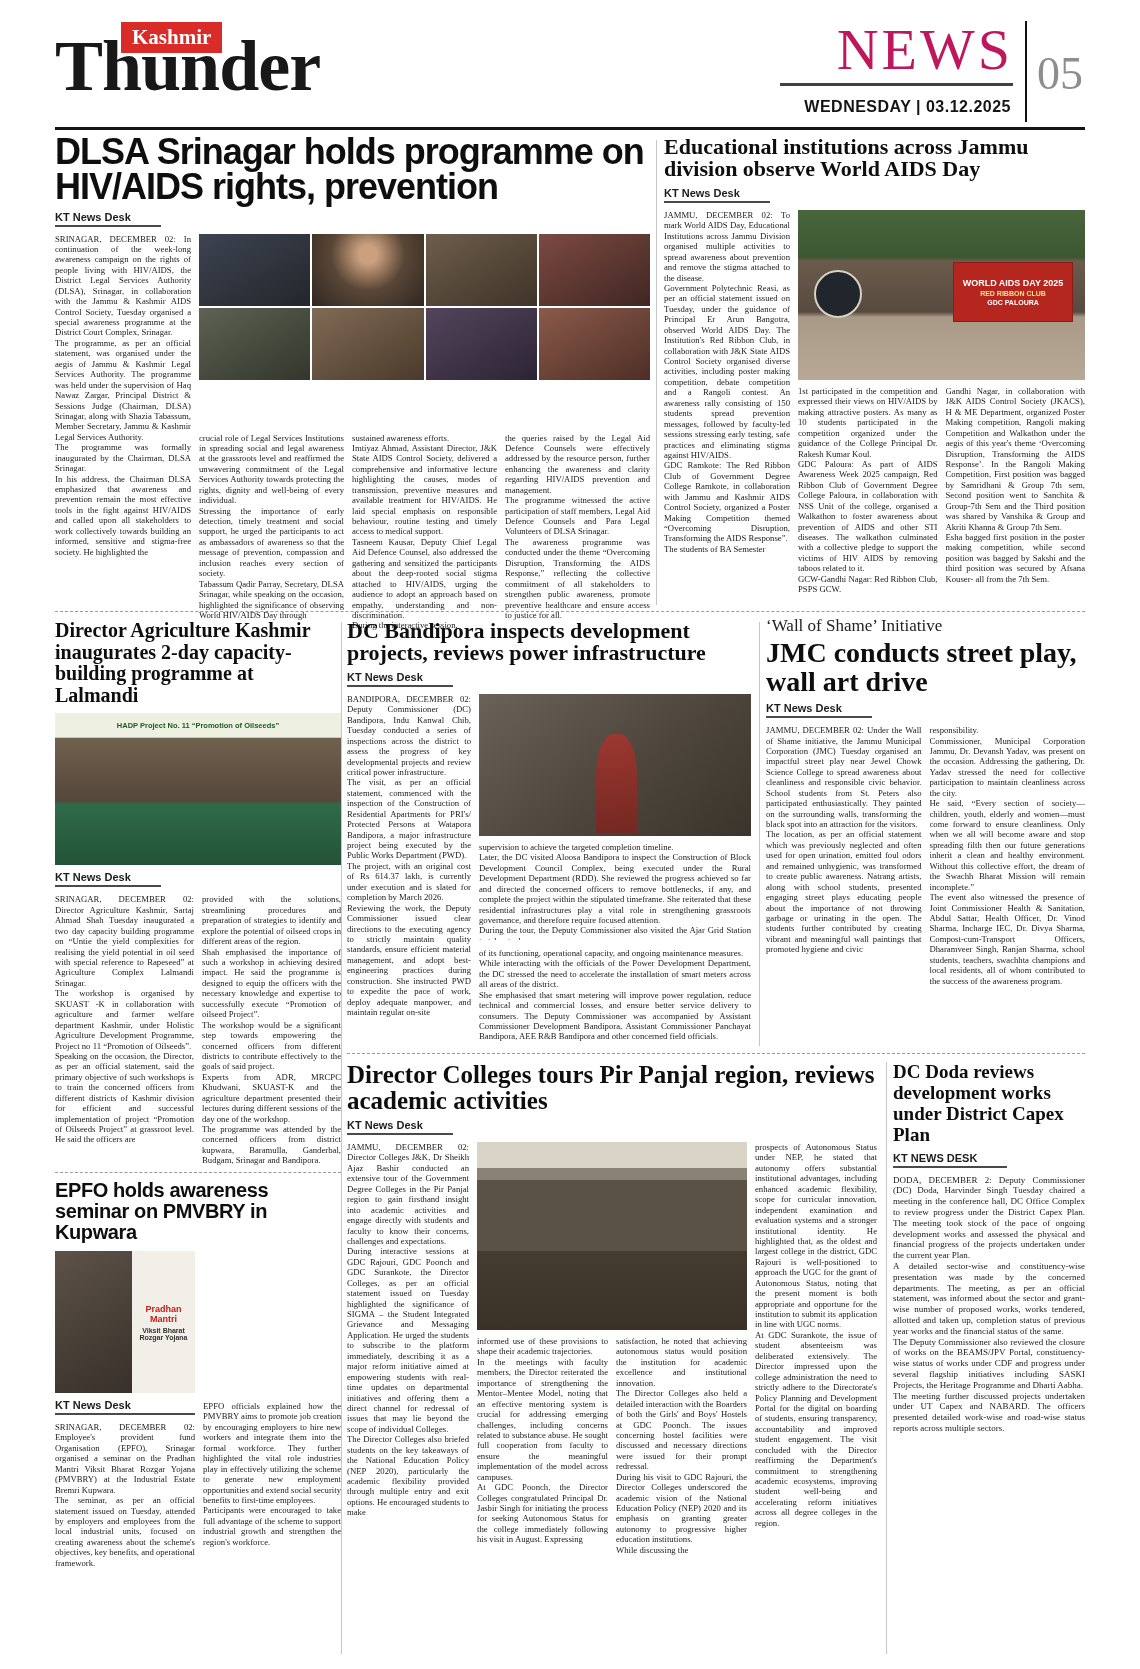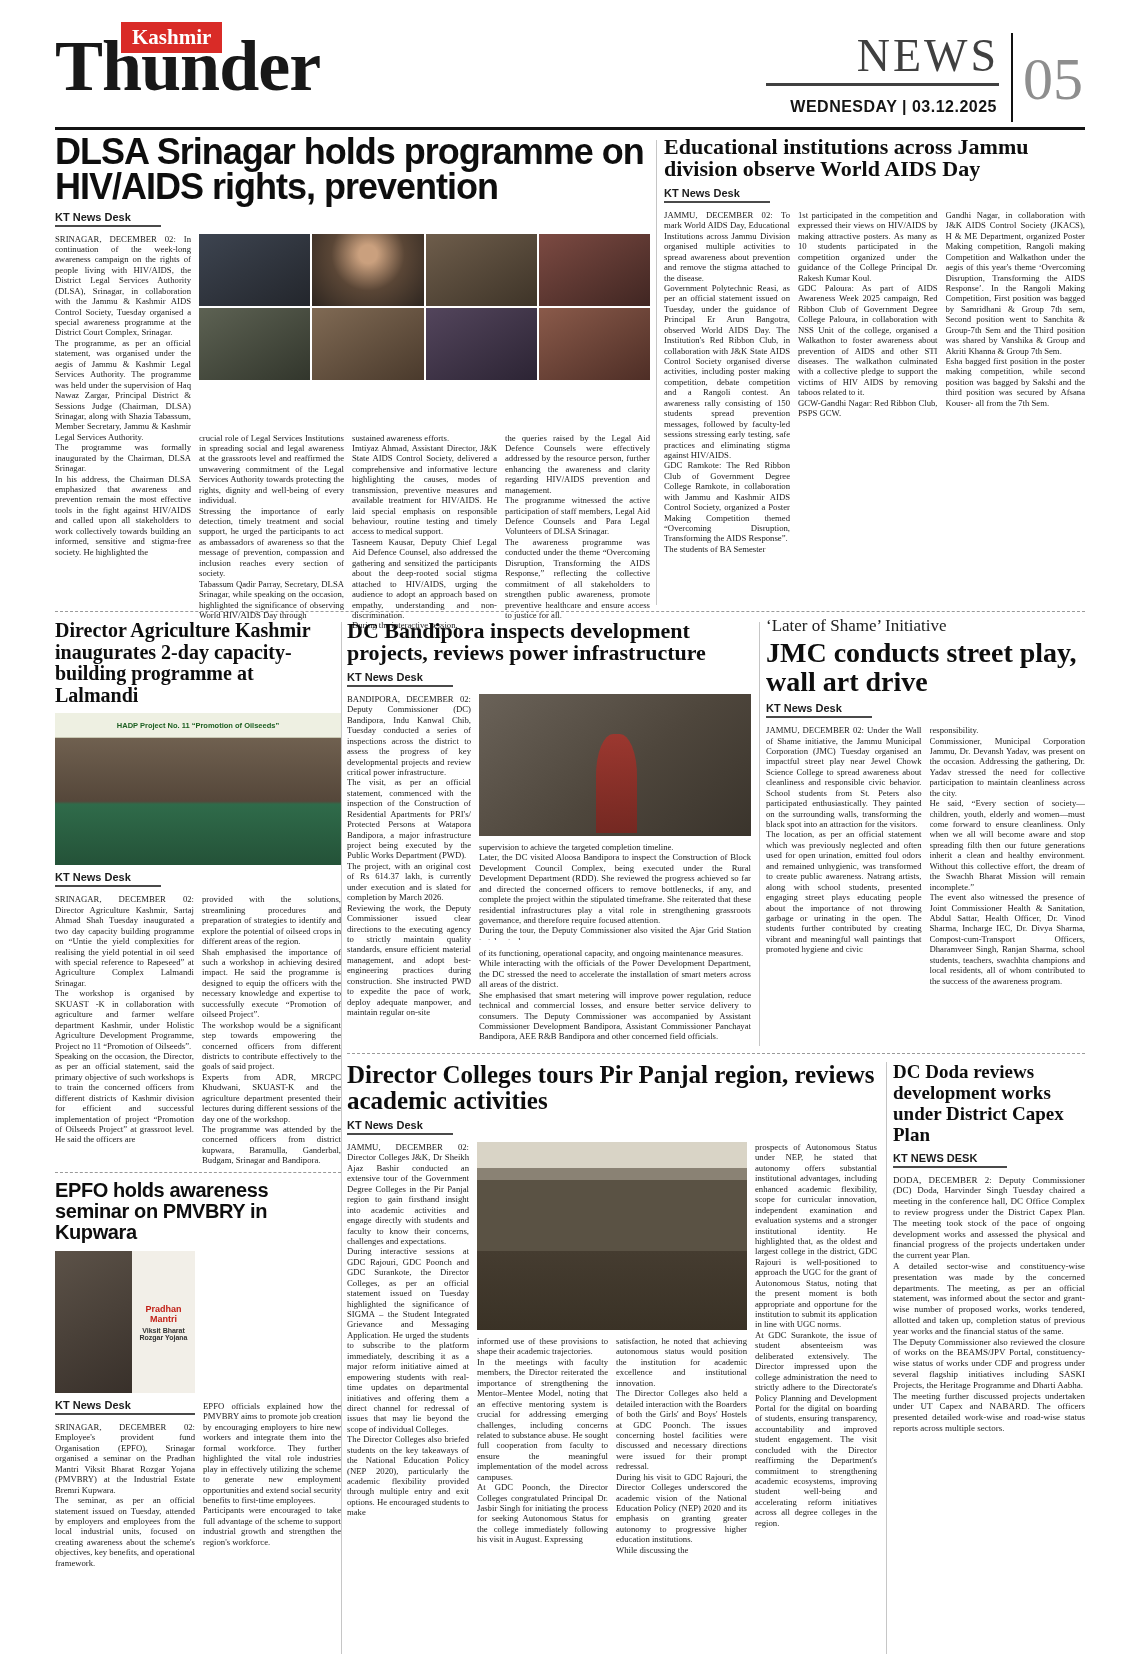--- a/index.html
+++ b/index.html
@@ -9,24 +9,24 @@
   
   .header{position:absolute;left:55px;top:22px;width:1030px;height:100px;
           display:flex;justify-content:space-between;align-items:flex-end;}
   .mast{position:relative;height:100px;width:420px;}
   .thunder{font-family:"Liberation Serif",serif;font-weight:700;font-size:72px;line-height:1;
            letter-spacing:-1px;position:absolute;left:0;bottom:20px;color:#181818;}
   .kbox{position:absolute;left:66px;top:0;background:#d92b27;color:#fff;
         font-family:"Liberation Serif",serif;font-size:21px;font-weight:700;padding:3px 11px;}
   .hright{display:flex;align-items:stretch;}
   .newscol{text-align:right;display:flex;flex-direction:column;justify-content:flex-end;}
-  .news{font-family:"Liberation Serif",serif;font-size:46px;line-height:1;letter-spacing:3px;color:#404040;}
+  .news{font-family:"Liberation Serif",serif;font-size:58px;line-height:1;letter-spacing:3px;color:#be185d;}
   .dateline{border-top:3px solid #404040;margin-top:4px;padding:12px 2px 6px 24px;
             font-family:"Liberation Sans",sans-serif;font-weight:700;font-size:16px;letter-spacing:.5px;}
-  .pnum{font-family:"Liberation Serif",serif;font-size:60px;line-height:.95;color:#8e8e8e;
+  .pnum{font-family:"Liberation Serif",serif;font-size:46px;line-height:.95;color:#8e8e8e;
         border-left:2px solid #111;margin-left:12px;padding:6px 2px 2px 10px;display:flex;align-items:center;}
   .toprule{position:absolute;left:55px;top:127px;width:1030px;border-top:3px solid #141414;}
 
   
   .art{position:absolute;}
   .h-sans{font-family:"Liberation Sans",sans-serif;font-weight:800;letter-spacing:-1px;
           font-size:36px;line-height:.98;margin:0;color:#0e0e0e;}
   .h-serif{font-family:"Liberation Serif",serif;font-weight:700;margin:0;color:#0e0e0e;line-height:1.02;}
   .kicker{font-family:"Liberation Serif",serif;font-size:17px;color:#222;margin:0 0 3px 0;}
   .byline{font-family:"Liberation Sans",sans-serif;font-weight:700;font-size:11px;color:#1c1c1c;
@@ -142,20 +142,28 @@
 
   <article class="art" style="left:664px;top:136px;width:421px;">
     <h2 class="h-serif" style="font-size:22px;">Educational institutions across Jammu division observe World AIDS Day</h2>
     <div class="byline">KT News Desk</div>
     <div class="row">
       <div class="col" style="flex:0 0 126px;height:382px;">JAMMU, DECEMBER 02: To mark World AIDS Day, Educational Institutions across Jammu Division organised multiple activities to spread awareness about prevention and remove the stigma attached to the disease.
 Government Polytechnic Reasi, as per an official statement issued on Tuesday, under the guidance of Principal Er Arun Bangotra, observed World AIDS Day. The Institution's Red Ribbon Club, in collaboration with J&amp;K State AIDS Control Society organised diverse activities, including poster making competition, debate competition and a Rangoli contest. An awareness rally consisting of 150 students spread prevention messages, followed by faculty-led sessions stressing early testing, safe practices and eliminating stigma against HIV/AIDS.
 GDC Ramkote: The Red Ribbon Club of Government Degree College Ramkote, in collaboration with Jammu and Kashmir AIDS Control Society, organized a Poster Making Competition themed “Overcoming Disruption, Transforming the AIDS Response”.
 The students of BA Semester</div>
       <div class="stack" style="flex:1;">
+        <div class="ph ph-aids" style="height:170px;margin-bottom:6px;">
+          <div class="aids-badge"></div>
+          <div class="aids-banner">
+            <div class="l1">WORLD AIDS DAY 2025</div>
+            <div class="l2">RED RIBBON CLUB</div>
+            <div class="l3">GDC PALOURA</div>
+          </div>
+        </div>
         <div class="row" style="height:206px;">
           <div class="col">1st participated in the competition and expressed their views on HIV/AIDS by making attractive posters. As many as 10 students participated in the competition organized under the guidance of the College Principal Dr. Rakesh Kumar Koul.
 GDC Paloura: As part of AIDS Awareness Week 2025 campaign, Red Ribbon Club of Government Degree College Paloura, in collaboration with NSS Unit of the college, organised a Walkathon to foster awareness about prevention of AIDS and other STI diseases. The walkathon culminated with a collective pledge to support the victims of HIV AIDS by removing taboos related to it.
 GCW-Gandhi Nagar: Red Ribbon Club, PSPS GCW,</div>
           <div class="col">Gandhi Nagar, in collaboration with J&amp;K AIDS Control Society (JKACS), H &amp; ME Department, organized Poster Making competition, Rangoli making Competition and Walkathon under the aegis of this year's theme ‘Overcoming Disruption, Transforming the AIDS Response’. In the Rangoli Making Competition, First position was bagged by Samridhani &amp; Group 7th sem, Second position went to Sanchita &amp; Group-7th Sem and the Third position was shared by Vanshika &amp; Group and Akriti Khanna &amp; Group 7th Sem.
 Esha bagged first position in the poster making competition, while second position was bagged by Sakshi and the third position was secured by Afsana Kouser- all from the 7th Sem.</div>
         </div>
       </div>
     </div>
   </article>
@@ -196,21 +204,21 @@
 During the tour, the Deputy Commissioner also visited the Ajar Grid Station to take stock</div>
           <div class="col">of its functioning, operational capacity, and ongoing maintenance measures.
 While interacting with the officials of the Power Development Department, the DC stressed the need to accelerate the installation of smart meters across all areas of the district.
 She emphasised that smart metering will improve power regulation, reduce technical and commercial losses, and ensure better service delivery to consumers. The Deputy Commissioner was accompanied by Assistant Commissioner Development Bandipora, Assistant Commissioner Panchayat Bandipora, AEE R&amp;B Bandipora and other concerned field officials.</div>
         </div>
       </div>
     </div>
   </article>
 
   <article class="art" style="left:766px;top:616px;width:319px;">
-    <div class="kicker">‘Later of Shame’ Initiative</div>
+    <div class="kicker">‘Wall of Shame’ Initiative</div>
     <h2 class="h-serif" style="font-size:28px;">JMC conducts street play, wall art drive</h2>
     <div class="byline">KT News Desk</div>
     <div class="row" style="height:322px;">
       <div class="col">JAMMU, DECEMBER 02: Under the Wall of Shame initiative, the Jammu Municipal Corporation (JMC) Tuesday organised an impactful street play near Jewel Chowk Science College to spread awareness about cleanliness and responsible civic behavior. School students from St. Peters also participated enthusiastically. They painted on the surrounding walls, transforming the black spot into an attraction for the visitors.
 The location, as per an official statement which was previously neglected and often used for open urination, emitted foul odors and remained unhygienic, was transformed to create public awareness. Natrang artists, along with school students, presented engaging street plays educating people about the importance of not throwing garbage or urinating in the open. The students further contributed by creating vibrant and meaningful wall paintings that promoted hygiene and civic</div>
       <div class="col">responsibility.
 Commissioner, Municipal Corporation Jammu, Dr. Devansh Yadav, was present on the occasion. Addressing the gathering, Dr. Yadav stressed the need for collective participation to maintain cleanliness across the city.
 He said, “Every section of society—children, youth, elderly and women—must come forward to ensure cleanliness. Only when we all will become aware and stop spreading filth then our future generations inherit a clean and healthy environment. Without this collective effort, the dream of the Swachh Bharat Mission will remain incomplete.”
 The event also witnessed the presence of Joint Commissioner Health &amp; Sanitation, Abdul Sattar, Health Officer, Dr. Vinod Sharma, Incharge IEC, Dr. Divya Sharma, Compost-cum-Transport Officers, Dharamveer Singh, Ranjan Sharma, school students, teachers, swachhta champions and local residents, all of whom contributed to the success of the awareness program.</div>
     </div>

